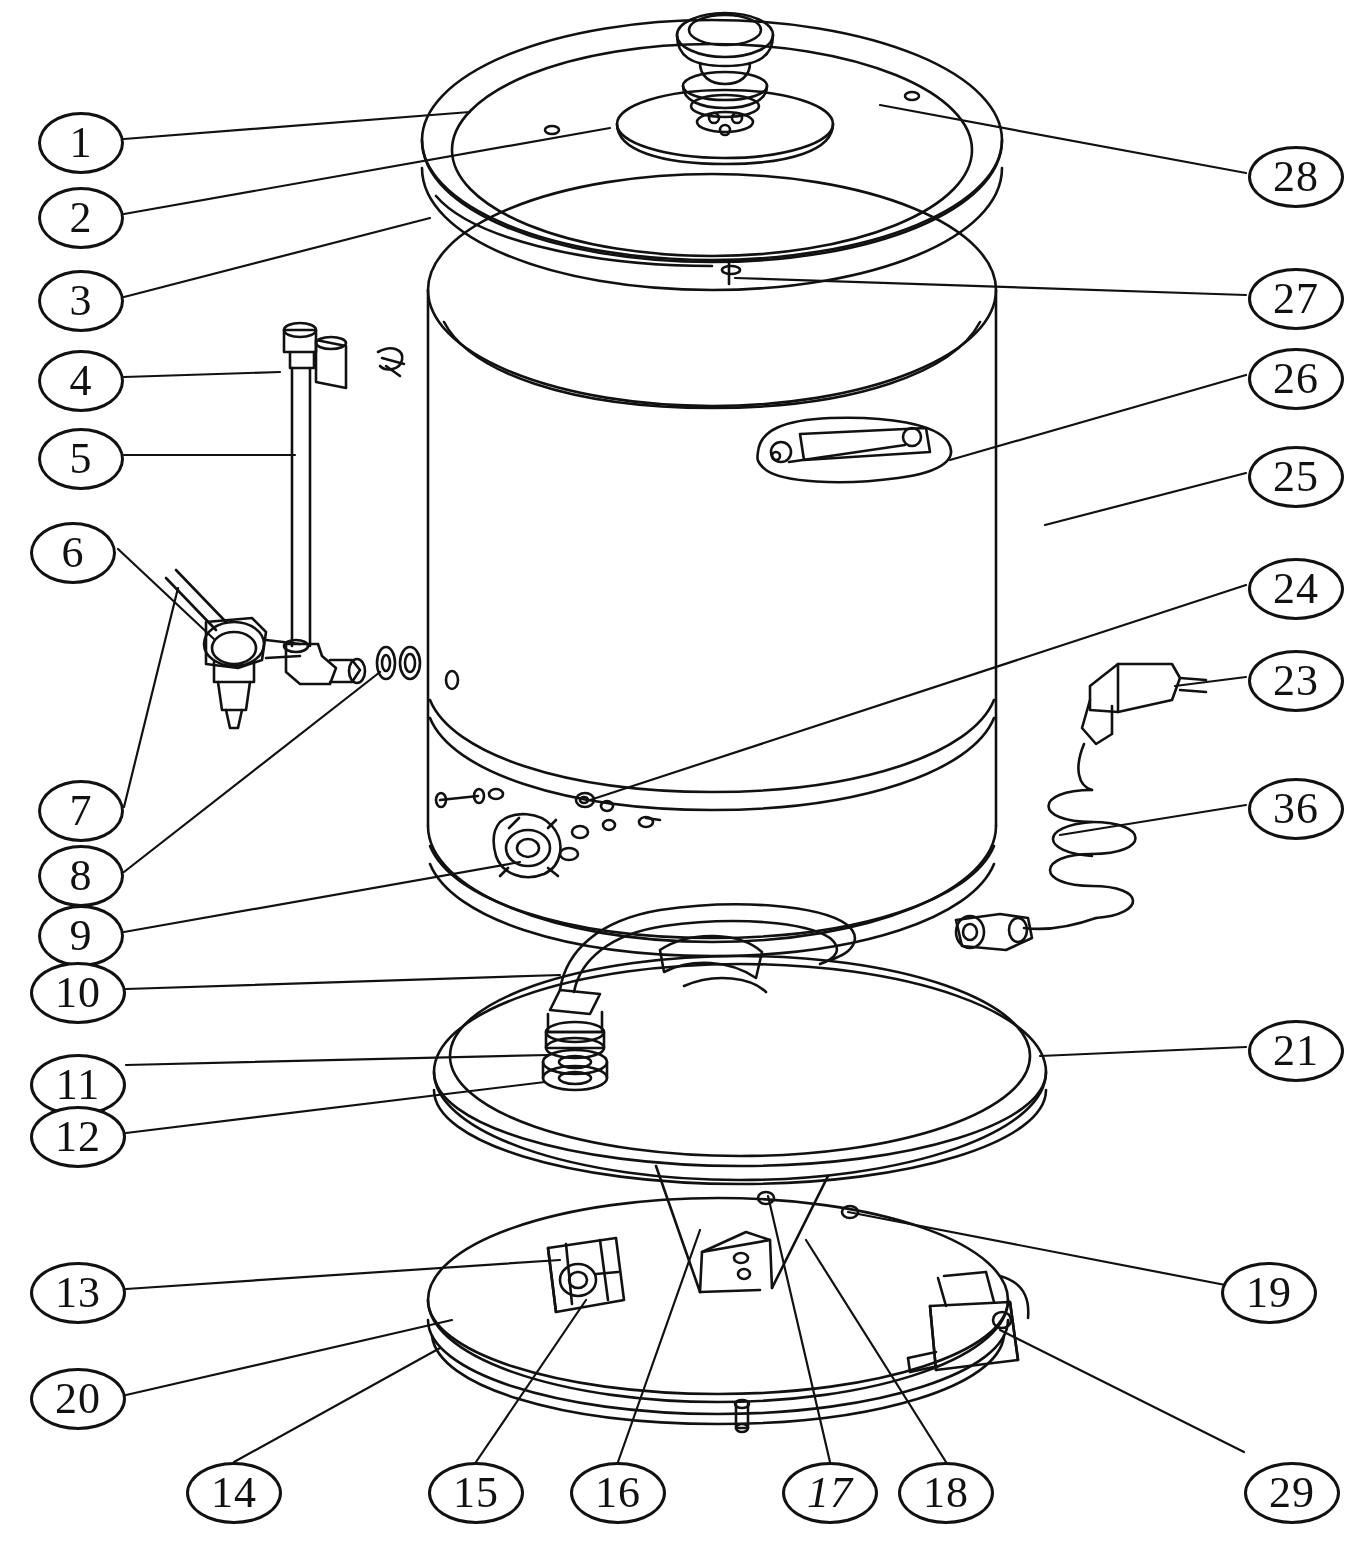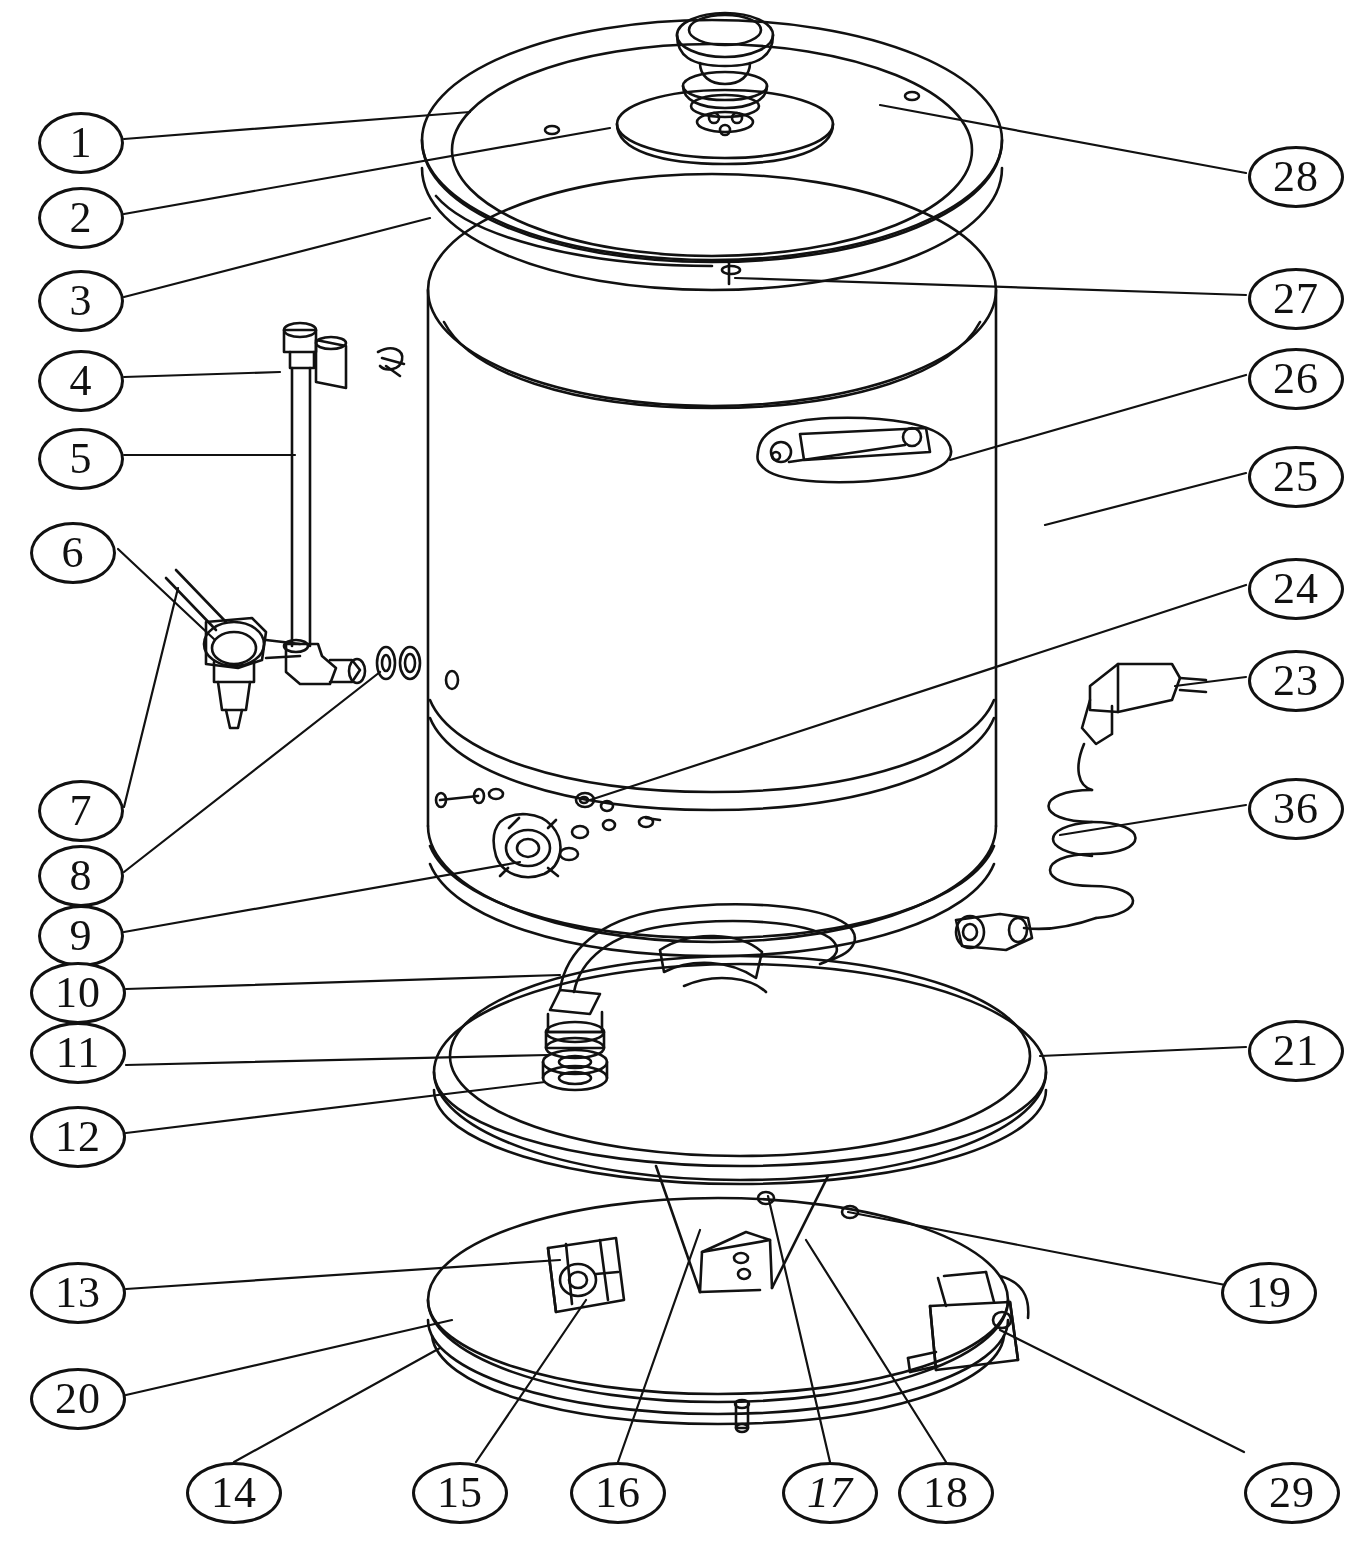--- a/index.html
+++ b/index.html
@@ -294,26 +294,26 @@
   <div class="callout w1" style="left:38px;  top:112px;">1</div>
   <div class="callout w1" style="left:38px;  top:187px;">2</div>
   <div class="callout w1" style="left:38px;  top:270px;">3</div>
   <div class="callout w1" style="left:38px;  top:350px;">4</div>
   <div class="callout w1" style="left:38px;  top:428px;">5</div>
   <div class="callout w1" style="left:30px;  top:522px;">6</div>
   <div class="callout w1" style="left:38px;  top:780px;">7</div>
   <div class="callout w1" style="left:38px;  top:845px;">8</div>
   <div class="callout w1" style="left:38px;  top:905px;">9</div>
   <div class="callout w2" style="left:30px;  top:962px;">10</div>
-  <div class="callout w2" style="left:30px;  top:1022px;text-align:center;">11</div>
+  <div class="callout w2" style="left:30px;  top:1054px;text-align:center;">11</div>
   <div class="callout w2" style="left:30px;  top:1106px;text-align:right;">12</div>
   <div class="callout w2" style="left:30px;  top:1262px;">13</div>
   <div class="callout w2" style="left:30px;  top:1368px;">20</div>
   <div class="callout w2" style="left:186px; top:1462px;">14</div>
-  <div class="callout w2" style="left:412px; top:1462px;">15</div>
+  <div class="callout w2" style="left:428px; top:1462px;">15</div>
   <div class="callout w2" style="left:570px; top:1462px;">16</div>
   <div class="callout w2" style="left:782px; top:1462px;font-style:italic;">17</div>
   <div class="callout w2" style="left:898px; top:1462px;">18</div>
   <div class="callout w2" style="left:1244px;top:1462px;">29</div>
   <div class="callout w2" style="left:1221px;top:1262px;">19</div>
   <div class="callout w2" style="left:1248px;top:1020px;">21</div>
   <div class="callout w2" style="left:1248px;top:778px;">36</div>
   <div class="callout w2" style="left:1248px;top:650px;">23</div>
   <div class="callout w2" style="left:1248px;top:558px;">24</div>
   <div class="callout w2" style="left:1248px;top:446px;">25</div>

